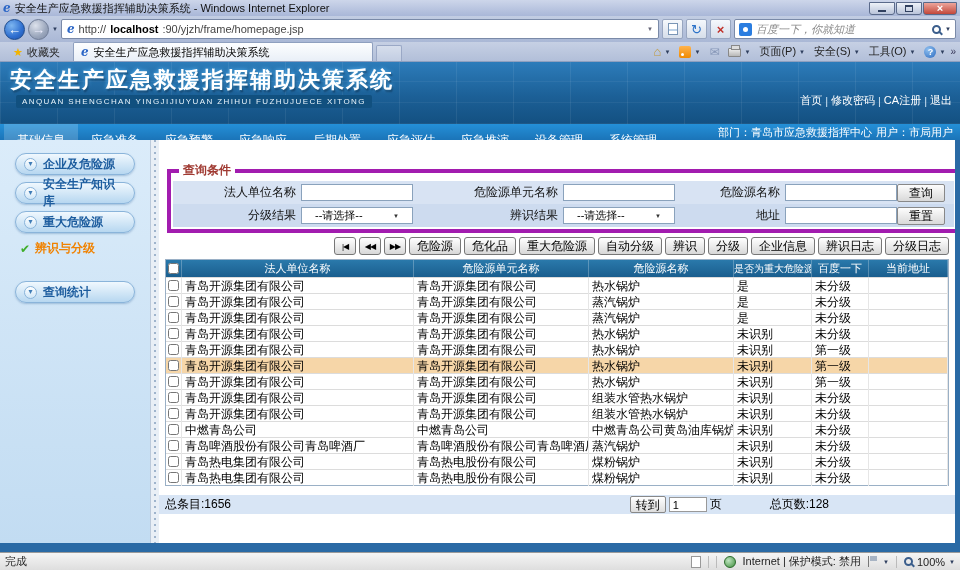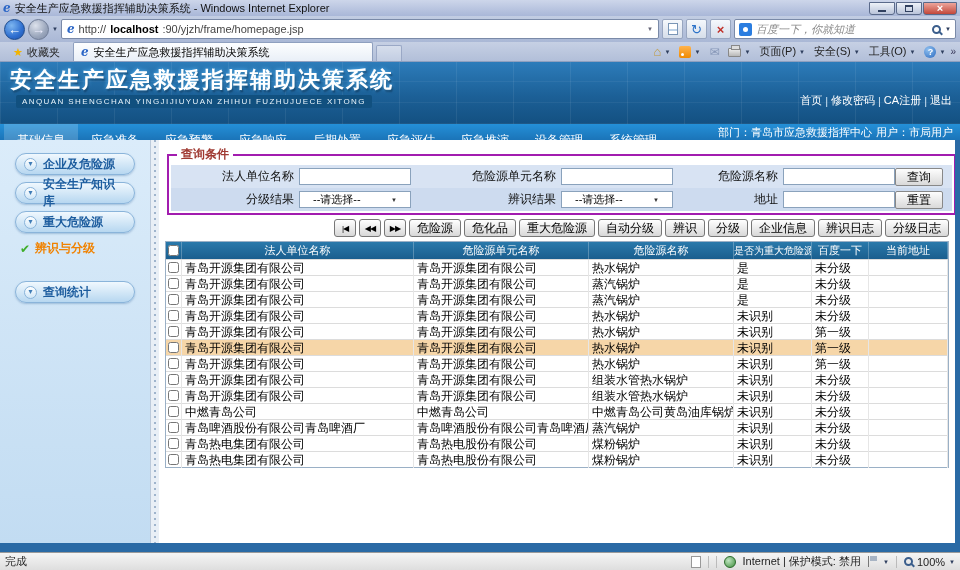--- a/index.html
+++ b/index.html
@@ -76,21 +76,21 @@
   .sidebar{width:150px;background:linear-gradient(180deg,#dbecfa,#c2dcf2);padding-top:13px;flex:none}
   .side-btn{width:120px;height:22px;margin:0 auto 7px;border:1px solid #8ab4da;border-radius:11px;background:linear-gradient(#f0f8fe,#b7d7f0);display:flex;align-items:center;gap:6px;padding:0 8px;font-size:12px;font-weight:bold;color:#1c5c9e;box-shadow:0 1px 2px rgba(60,110,160,.35);cursor:pointer}
   .side-btn.gap{margin-top:24px}
   .side-ic{width:13px;height:13px;border-radius:50%;background:linear-gradient(#fff,#cfe6f7);border:1px solid #8ab4da;color:#3f7cb6;font-size:8px;display:flex;align-items:center;justify-content:center;line-height:1;flex:none}
   .side-sub{display:flex;align-items:center;gap:5px;margin:3px 0 8px 20px;font-size:12px;font-weight:bold;color:#f08200;cursor:pointer}
   .chk{color:#3fae2a;font-size:12px;line-height:1}
   .splitter{width:9px;flex:none;background:#e9eff6;border-left:1px solid #bccadb;background-image:repeating-linear-gradient(180deg,#9fb4cc 0 2px,transparent 2px 6px);background-size:2px 100%;background-repeat:no-repeat;background-position:center}
   .main{flex:1;background:#fff;margin-right:5px;display:flex;flex-direction:column;overflow:hidden}
 
   
-  fieldset{margin:6px 8px 0;border:2px solid #a21caf;padding:2px}
+  fieldset{margin:22px 8px 0;border:4px solid #a21caf;padding:2px}
   legend{font-size:12px;font-weight:bold;color:#a03a32;padding:0 4px;margin-left:6px}
   .qrow{display:flex;align-items:center;height:23px;font-size:12px}
   .qrow0{background:#d8e3f3}
   .qrow1{background:#cddbef}
   .qlabel{text-align:right;padding-right:5px;color:#111;white-space:nowrap;overflow:hidden}
   .qrow .qlabel:nth-of-type(1){width:128px}
   .qrow .qlabel:nth-of-type(2){width:150px}
   .qrow .qlabel:nth-of-type(3){width:110px}
   .qinput{width:112px;height:17px;border:1px solid #8aa2bc;background:#fff;font-size:11px;padding:0 2px;font-family:inherit}
   .qselect{width:112px;height:17px;border:1px solid #8aa2bc;background:#fff;display:flex;align-items:center;font-size:11px;padding:0 13px;cursor:pointer}
@@ -497,20 +497,30 @@
                 <div class="cell c1">青岛热电集团有限公司</div>
                 <div class="cell c2">青岛热电股份有限公司</div>
                 <div class="cell c3">煤粉锅炉</div>
                 <div class="cell c4">未识别</div>
                 <div class="cell c5">未分级</div>
                 <div class="cell c6"></div>
               </div>
             </div>
         </div>
 
+        <div class="pag">
+          <span class="pag-total">总条目:1656</span>
+          <span class="pag-sp"></span>
+          <button class="goto-btn">转到</button>
+          <input class="goto-input" value="1" style="">
+          <span>页</span>
+          <span class="pag-g1"></span>
+          <span class="pag-pages">总页数:128</span>
+          <span class="pag-g2"></span>
+        </div>
 
       </div>
     </div>
     <div class="bottom-band"></div>
   </div>
 
   <div class="statusbar">
     <span class="status-left">完成</span>
     <span class="page-ic"></span>
     <span class="vsep"></span>

